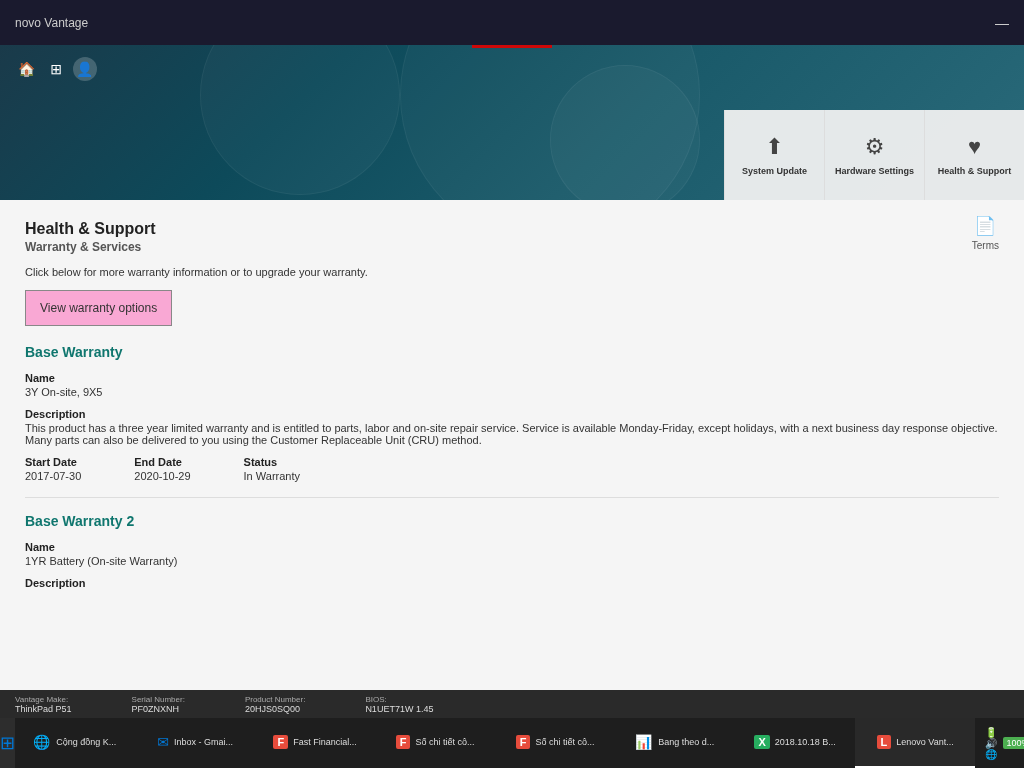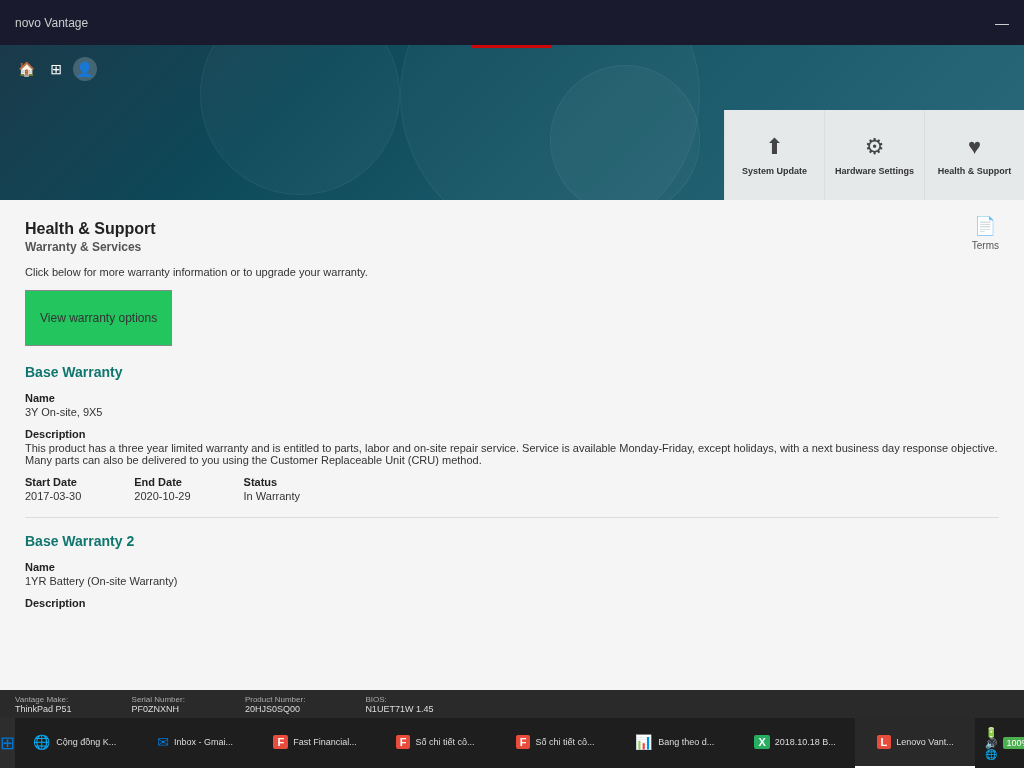--- a/index.html
+++ b/index.html
@@ -155,22 +155,22 @@
       margin-bottom: 12px;
     }
     .click-info {
       font-size: 11px;
       color: #333;
       margin-bottom: 12px;
     }
 
     .view-warranty-btn {
       border: 1px solid #888;
-      background: #22c55e;
-      padding: 20px 14px;
+      background: #f9a8d4;
+      padding: 10px 14px;
       font-size: 12px;
       color: #333;
       cursor: pointer;
       margin-bottom: 18px;
     }
 
     .warranty-section-title {
       font-size: 14px;
       font-weight: 600;
       color: #0f766e;
@@ -387,21 +387,21 @@
   </div>
 
   <div class="field-group">
     <div class="field-label">Description</div>
     <div class="field-value">This product has a three year limited warranty and is entitled to parts, labor and on-site repair service. Service is available Monday-Friday, except holidays, with a next business day response objective. Many parts can also be delivered to you using the Customer Replaceable Unit (CRU) method.</div>
   </div>
 
   <div class="date-status-row">
     <div class="date-status-item">
       <div class="field-label">Start Date</div>
-      <div class="field-value">2017-03-30</div>
+      <div class="field-value">2017-07-30</div>
     </div>
     <div class="date-status-item">
       <div class="field-label">End Date</div>
       <div class="field-value">2020-10-29</div>
     </div>
     <div class="date-status-item">
       <div class="field-label">Status</div>
       <div class="field-value in-warranty">In Warranty</div>
     </div>
   </div>

